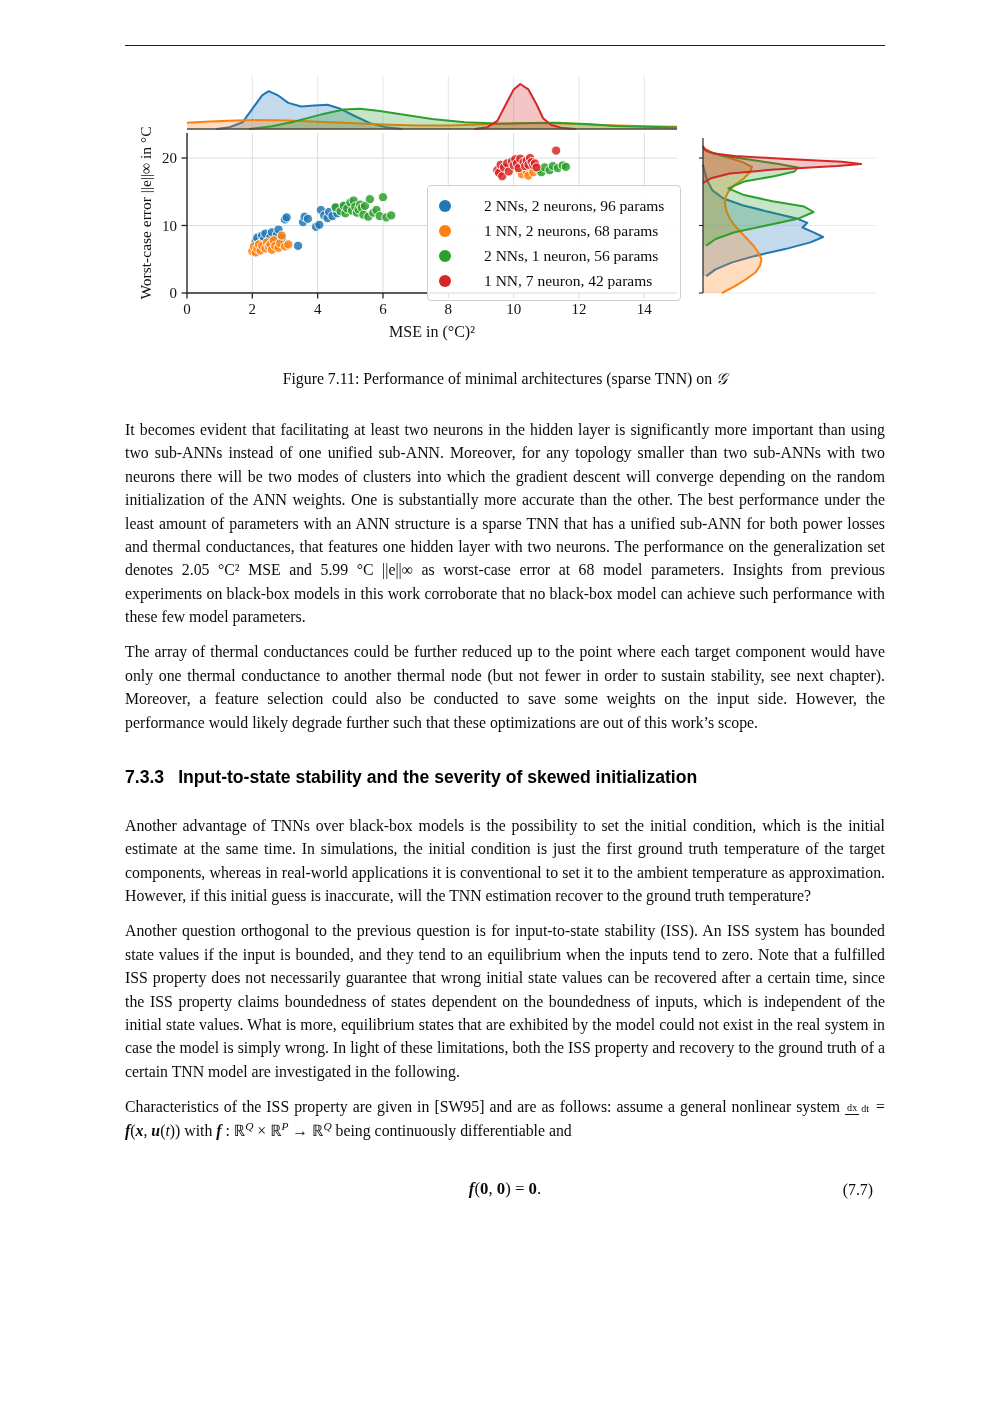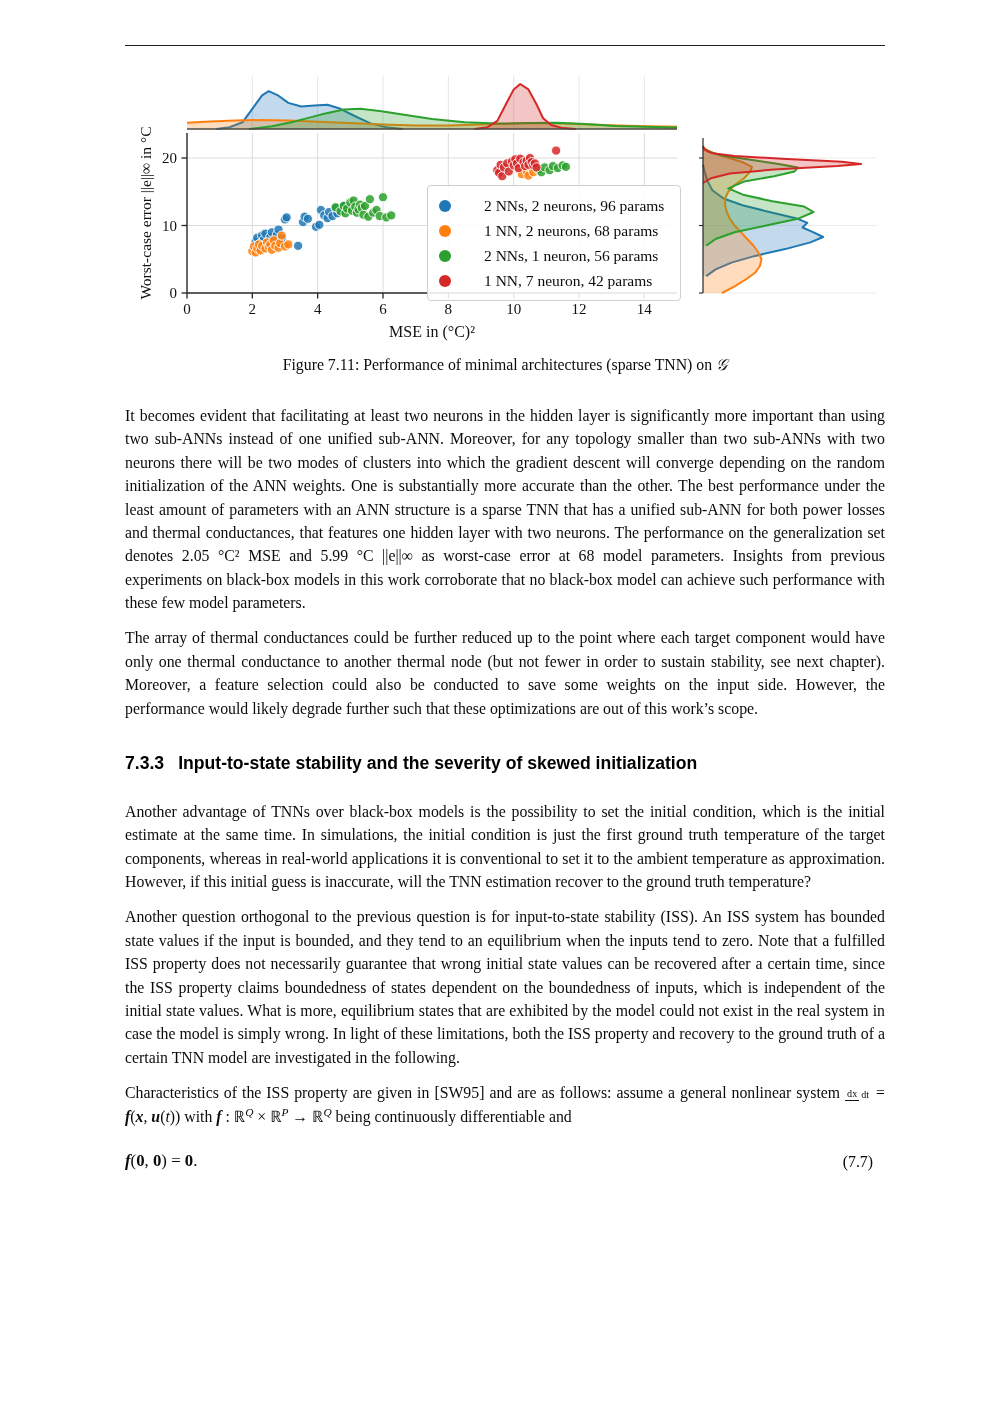--- a/index.html
+++ b/index.html
@@ -20,21 +20,21 @@
   .chart-wrap { position:relative; width:745px; margin-left:12px; }
   svg text { font-family:"Liberation Serif", serif; fill:#111; }
   .legend {
     position:absolute; left:290px; top:119px;
     background:rgba(255,255,255,0.88); border:1.2px solid #cfcfcf; border-radius:4px;
     padding:9px 16px 9px 11px; display:flex; flex-direction:column; gap:4px;
   }
   .legend-row { display:flex; align-items:center; height:21px; }
   .legend-dot { width:12px; height:12px; border-radius:50%; flex:0 0 12px; margin-right:33px; }
   .legend-label { font-size:15.5px; white-space:nowrap; }
-  figcaption { text-align:center; font-size:15.8px; }
+  figcaption { text-align:center; font-size:15.8px; margin-top:14px; }
   .script-g { font-style:italic; font-family:"DejaVu Sans","DejaVu Serif",serif; }
 
   
   p.body { font-size:15.8px; line-height:1.48; text-align:justify; margin:0 0 12px 0; }
   p.first { margin-top:30px; }
 
   h2.section {
     font-family:"Liberation Sans", sans-serif; font-size:17.6px; font-weight:700;
     margin:33px 0 26px 0; display:flex; gap:14px; color:#000000;
   }
@@ -43,21 +43,21 @@
   .seg-i  { font-style:italic; }
   .seg-b  { font-weight:bold; }
   .seg-bi { font-weight:bold; font-style:italic; }
   .seg-sup{ font-style:italic; vertical-align:super; font-size:0.72em; }
   .frac { display:inline-flex; align-items:center;
           vertical-align:middle; font-size:0.64em; line-height:1.12; }
   .frac .fnum { border-bottom:1px solid #111; padding:0 2px; }
   .frac .fden { padding:0 2px; }
 
   
-  .equation-row { position:relative; margin:22px 0 0 0; text-align:left; font-size:16.8px; }
+  .equation-row { position:relative; margin:36px 0 0 0; text-align:center; font-size:16.8px; }
   .eq-num { position:absolute; right:12px; top:2px; font-size:15.8px; }
 </style>
 </head>
 <body>
 
 <div class="page">
 
   <div class="header-rule"></div>
 
   <figure>

